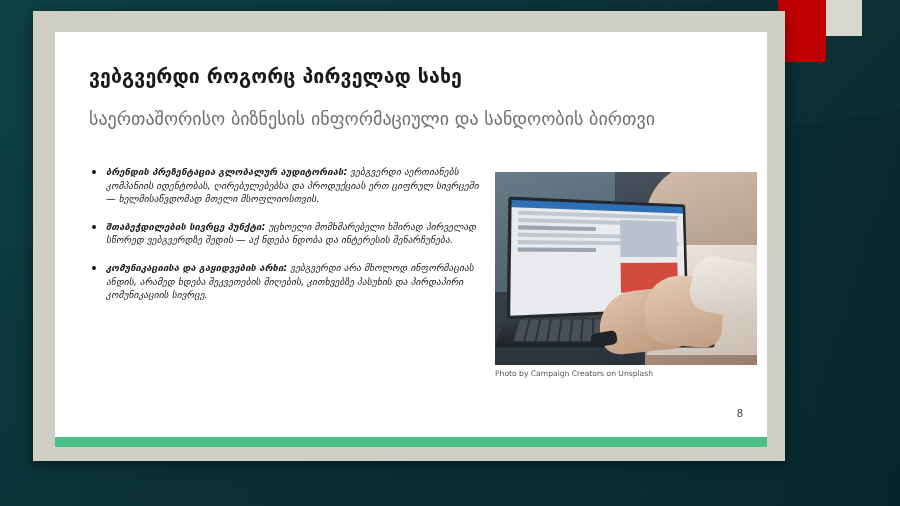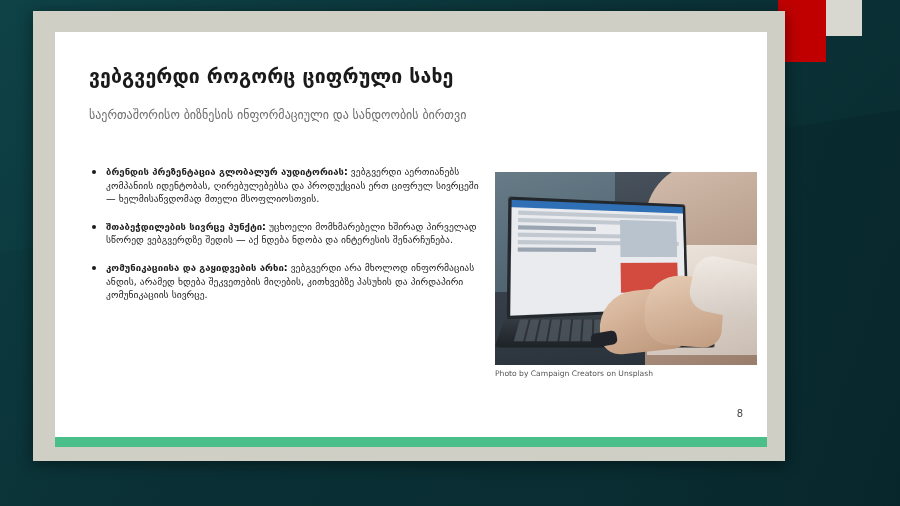--- a/index.html
+++ b/index.html
@@ -77,29 +77,30 @@
     top: 33px;
     font-size: 19.5px;
     color: #1a1a1a;
     font-weight: bold;
     letter-spacing: 0.1px;
   }
   .subtitle {
     position: absolute;
     left: 34px;
     top: 76px;
-    font-size: 12px;
+    font-size: 18px;
     color: #6f6f6f;
     font-weight: normal;
   }
   .bullets {
     position: absolute;
     left: 34px;
     top: 133px;
     width: 395px;
+    font-style: italic;
   }
   .bullet {
     position: relative;
     padding-left: 17px;
     margin-bottom: 14px;
     font-size: 9.6px;
     line-height: 1.42;
     color: #202020;
     text-align: left;
   }
@@ -253,21 +254,21 @@
 <body>
 
 <div class="stage">
 
   <div class="red-block"></div>
   <div class="red-block2"></div>
 
   <div class="slide-frame">
     <div class="slide">
 
-      <div class="title">ვებგვერდი როგორც ციფრული სახე</div>
+      <div class="title">ვებგვერდი როგორც პირველად სახე</div>
       <div class="subtitle">საერთაშორისო ბიზნესის ინფორმაციული და სანდოობის ბირთვი</div>
 
       <div class="bullets">
         <div class="bullet">
           <b>ბრენდის პრეზენტაცია გლობალურ აუდიტორიას:</b><span> ვებგვერდი აერთიანებს კომპანიის იდენტობას, ღირებულებებსა და პროდუქციას ერთ ციფრულ სივრცეში — ხელმისაწვდომად მთელი მსოფლიოსთვის.</span>
         </div>
         <div class="bullet">
           <b>შთაბეჭდილების სივრცე პუნქტი:</b><span> უცხოელი მომხმარებელი ხშირად პირველად სწორედ ვებგვერდზე შედის — აქ ნდება ნდობა და ინტერესის შენარჩუნება.</span>
         </div>
         <div class="bullet">

